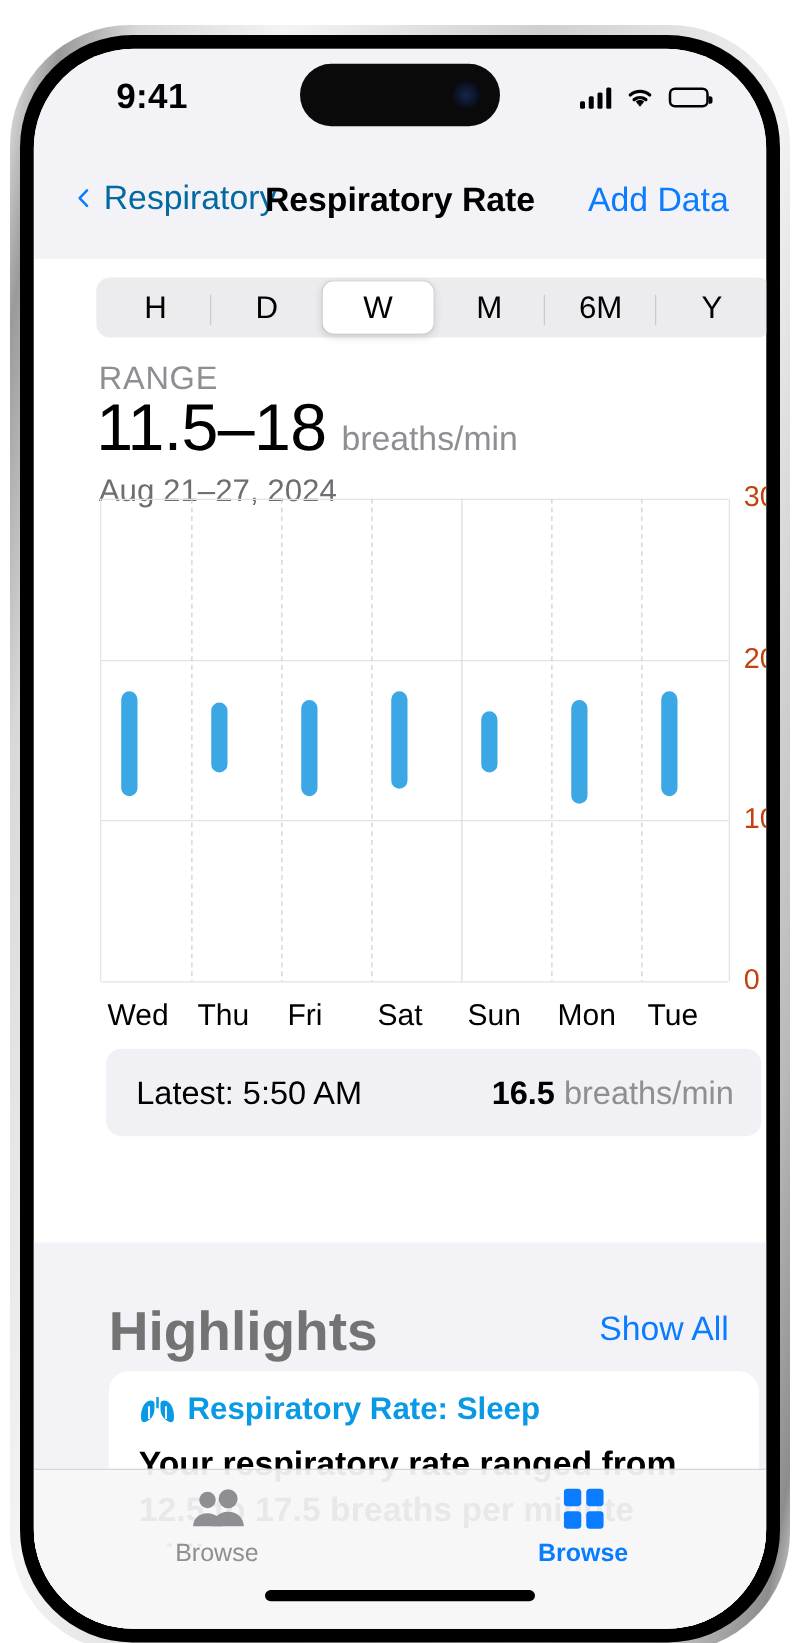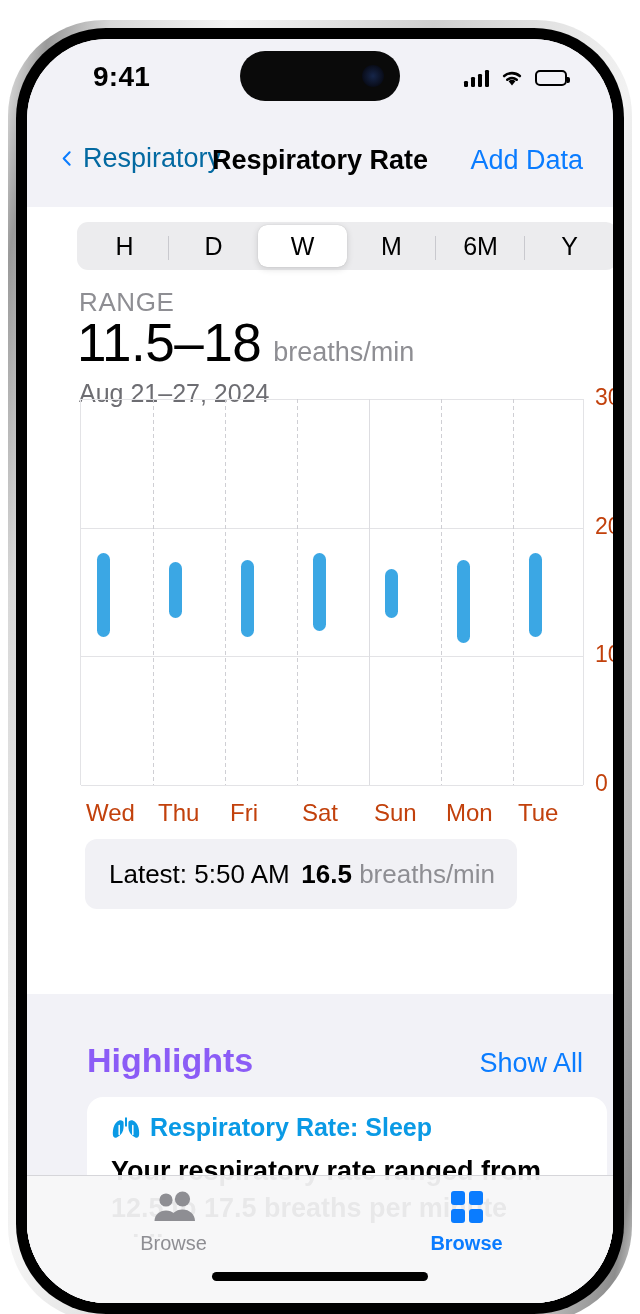--- a/index.html
+++ b/index.html
@@ -111,42 +111,42 @@
     position:absolute; left:53px; top:0; width:504px; height:386px;
     border-left:1px solid #e3e3e6; border-right:1px solid #e3e3e6;
   }
   .hgrid { position:absolute; left:0; right:0; height:1px; background:#e3e3e6; }
   .vgrid { position:absolute; top:0; bottom:0; width:1px; }
   .vgrid.dotted { background-image:linear-gradient(#cfcfd4 56%,rgba(0,0,0,0) 0%);
                   background-size:1px 7px; background-repeat:repeat-y; }
   .vgrid.solid { background:#dddde1; }
   .bar { position:absolute; width:13px; background:#3ba7e4; border-radius:7px; }
   .ylab { position:absolute; left:568px; font-size:23px; color:#c2410c; }
-  .xlab { position:absolute; font-size:24px; color:#c2410c; }
+  .xlab { position:absolute; font-size:24px; color:#000000; }
 
   
   #latest {
-    position:absolute; left:58px; top:632px; width:432px; height:70px;
+    position:absolute; left:58px; top:632px; width:524px; height:70px;
     background:#f1f1f5; border-radius:12px; display:flex; align-items:center;
   }
   #latest-left { position:absolute; left:24px; font-size:26px; color:#000; }
   #latest-right { position:absolute; right:22px; font-size:26px; }
   #latest-val { font-weight:bold; color:#000; }
   #latest-unit { color:#8e8e93; }
 
   #show-more {
     position:absolute; left:0; right:0; top:728px; text-align:center;
     font-size:27px; color:#0a7cff; cursor:pointer;
   }
 
   
   #highlights-sec {
     position:absolute; left:0; right:0; top:787px; bottom:0; background:#f2f2f7;
   }
-  #hl-title { position:absolute; left:60px; top:47px; font-size:34px; font-weight:bold; color:#8b5cf6; }
+  #hl-title { position:absolute; left:60px; top:47px; font-size:44px; font-weight:bold; color:#737373; }
   #hl-showall { position:absolute; right:30px; top:54px; font-size:27px; color:#0a7cff; cursor:pointer; }
   #hl-card {
     position:absolute; left:60px; top:103px; width:520px; height:140px;
     background:#fff; border-radius:16px; overflow:hidden;
   }
   #hl-head { position:absolute; left:24px; top:16px; display:flex; align-items:center; gap:9px; }
   #hl-head-text { font-size:25px; font-weight:bold; color:#0a9ae5; white-space:nowrap; }
   #hl-body {
     position:absolute; left:24px; top:56px; width:468px;
     font-size:27px; font-weight:bold; color:#000; line-height:37px;

